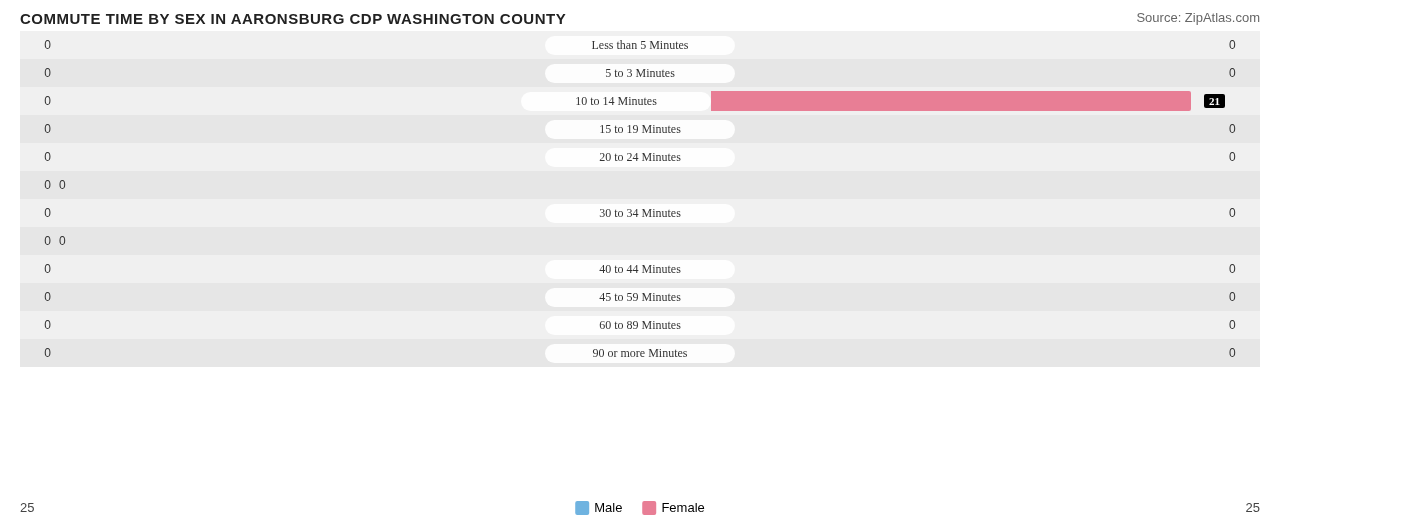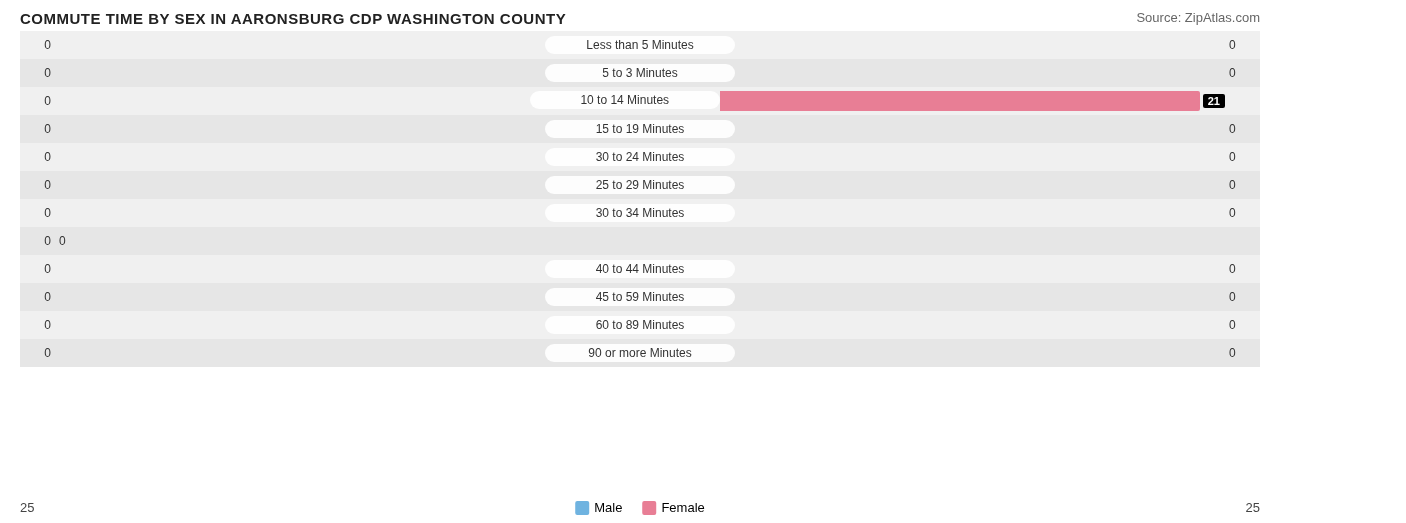--- a/index.html
+++ b/index.html
@@ -110,23 +110,24 @@
       font-size: 12px;
       color: #333;
       z-index: 2;
       position: relative;
       padding-right: 4px;
     }
 
     .bars-zone {
       flex: 1;
       display: flex;
-      align-items: flex-start;
+      align-items: center;
       z-index: 2;
       position: relative;
+      font-family: Liberation Serif, serif;
     }
 
     .left-bars {
       flex: 1;
       display: flex;
       justify-content: flex-end;
       align-items: center;
     }
 
     .center-label {
@@ -163,21 +164,21 @@
       border-radius: 0 2px 2px 0;
     }
 
     .outside-val {
       font-size: 11px;
       font-weight: bold;
       color: #fff;
       background: #000000;
       padding: 1px 5px;
       border-radius: 2px;
-      margin-left: 3px;
+      margin-left: 13px;
       white-space: nowrap;
     }
   </style>
 </head>
 <body>
 
 <div class="chart-container">
   <div class="chart-title">COMMUTE TIME BY SEX IN AARONSBURG CDP WASHINGTON COUNTY</div>
   <div class="source-label">Source: ZipAtlas.com</div>
 
@@ -225,33 +226,28 @@
             <div class="center-label">15 to 19 Minutes</div>
             <div class="right-bars"></div>
           </div>
           <div class="v-right">0</div>
         </div>
         <div class="row">
           <div class="row-bg" style="background: rgb(240, 240, 240);"></div>
           <div class="v-left">0</div>
           <div class="bars-zone">
             <div class="left-bars"></div>
-            <div class="center-label">30 to 24 Minutes</div>
-            <div class="right-bars"></div>
-          </div>
-          <div class="v-right">0</div>
-        </div>
-        <div class="row">
-          <div class="row-bg" style="background: rgb(230, 230, 230);"></div>
-          <div class="v-left">0</div>
-          <div class="bars-zone">
-            <div class="left-bars"></div>
-            <div class="center-label">25 to 29 Minutes</div>
-            <div class="right-bars"></div>
-          </div>
+            <div class="center-label">20 to 24 Minutes</div>
+            <div class="right-bars"></div>
+          </div>
+          <div class="v-right">0</div>
+        </div>
+        <div class="row">
+          <div class="row-bg" style="background: rgb(230, 230, 230);"></div>
+          <div class="v-left">0</div>
           <div class="v-right">0</div>
         </div>
         <div class="row">
           <div class="row-bg" style="background: rgb(240, 240, 240);"></div>
           <div class="v-left">0</div>
           <div class="bars-zone">
             <div class="left-bars"></div>
             <div class="center-label">30 to 34 Minutes</div>
             <div class="right-bars"></div>
           </div>

